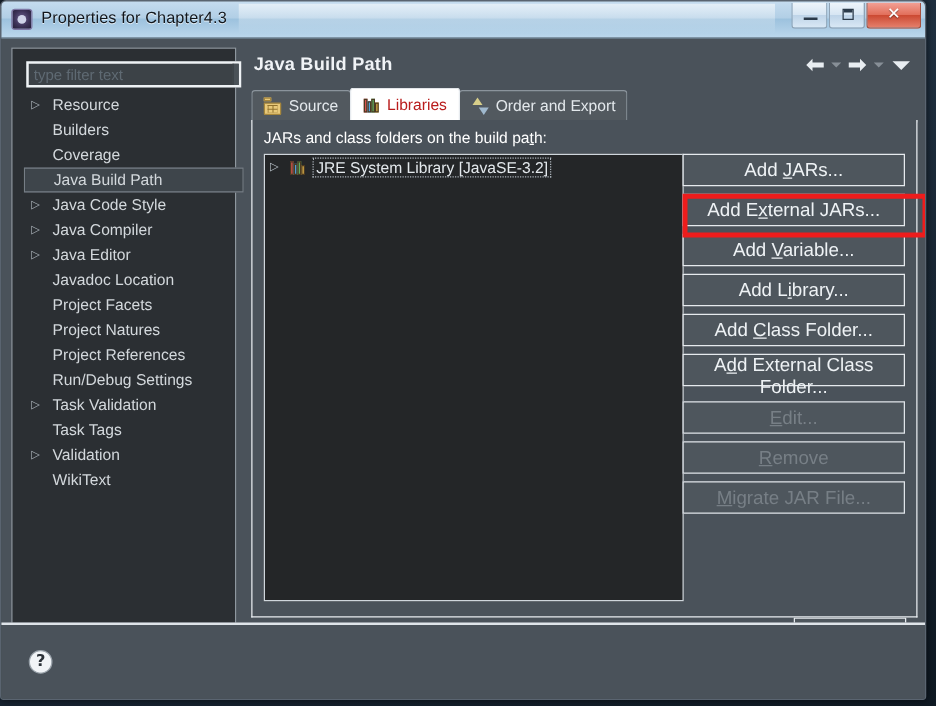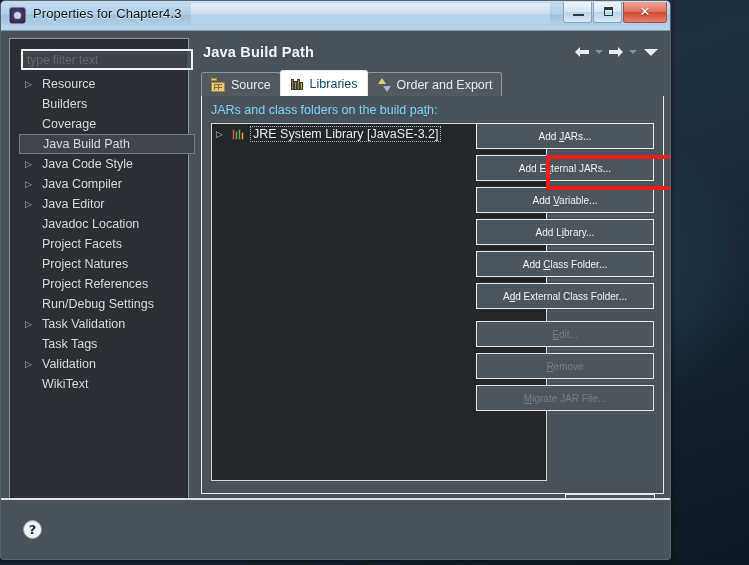--- a/index.html
+++ b/index.html
@@ -25,21 +25,21 @@
     position: absolute;
     left: 420px; top: 120px;
     width: 340px; height: 300px;
     background: radial-gradient(ellipse at center, rgba(60,110,130,.35), rgba(0,0,0,0) 70%);
   }
 
   
   #window {
     position: absolute;
     left: 0; top: 0;
-    width: 671px;
+    width: 741px;
     height: 560px;
     box-sizing: border-box;
     border: 1px solid #5a6470;
     border-radius: 5px 5px 3px 3px;
     background: #454d55;
     box-shadow: 0 0 6px rgba(0,0,0,.6);
     overflow: hidden;
   }
 
   
@@ -255,21 +255,21 @@
     background: #52595f;
     border: 1px solid #8b949c;
     border-bottom: none;
     border-radius: 3px 3px 0 0;
     box-sizing: border-box;
     margin-right: -1px;
     white-space: nowrap;
   }
   .tab.active {
     background: #ffffff;
-    color: #0c4a6e;
+    color: #b91c1c;
     height: 26px;
     border-color: #e7ebef;
     z-index: 3;
     position: relative;
   }
   .tab-ico { width: 15px; height: 14px; position: relative; flex: 0 0 15px; }
 
   
   .ico-source .f1 {
     position: absolute; left: 0; bottom: 0; width: 14px; height: 10px;
@@ -313,21 +313,21 @@
   #tab-panel {
     position: absolute; left: 0; top: 26px; right: 0; bottom: 0;
     border: 1px solid #e7ebef;
     border-top: none;
     background: #4a525a;
     box-sizing: border-box;
   }
   #jars-label {
     position: absolute; left: 9px; top: 7px;
     font-size: 12.5px;
-    color: #7dd3fc;
+    color: #ffffff;
     white-space: nowrap;
   }
   #jars-label u { text-decoration: underline; }
 
   #jar-list {
     position: absolute; left: 9px; top: 27px;
     width: 336px; bottom: 12px;
     background: #242628;
     border: 1px solid #cfd6dc;
     box-sizing: border-box;
@@ -361,21 +361,21 @@
   }
   .sbtn {
     display: block;
     width: 178px;
     height: 26px;
     margin-bottom: 6px;
     background: #4e565d;
     border: 1px solid #e6eaee;
     color: #eef2f5;
     font-family: "Liberation Sans", sans-serif;
-    font-size: 10px;
+    font-size: 15px;
     cursor: default;
     box-sizing: border-box;
     padding: 0;
   }
   .sbtn.disabled {
     color: #777f86;
     border-color: #dfe4e9;
   }
   .sbtn u { text-decoration: underline; }
   .spacer { height: 6px; }

